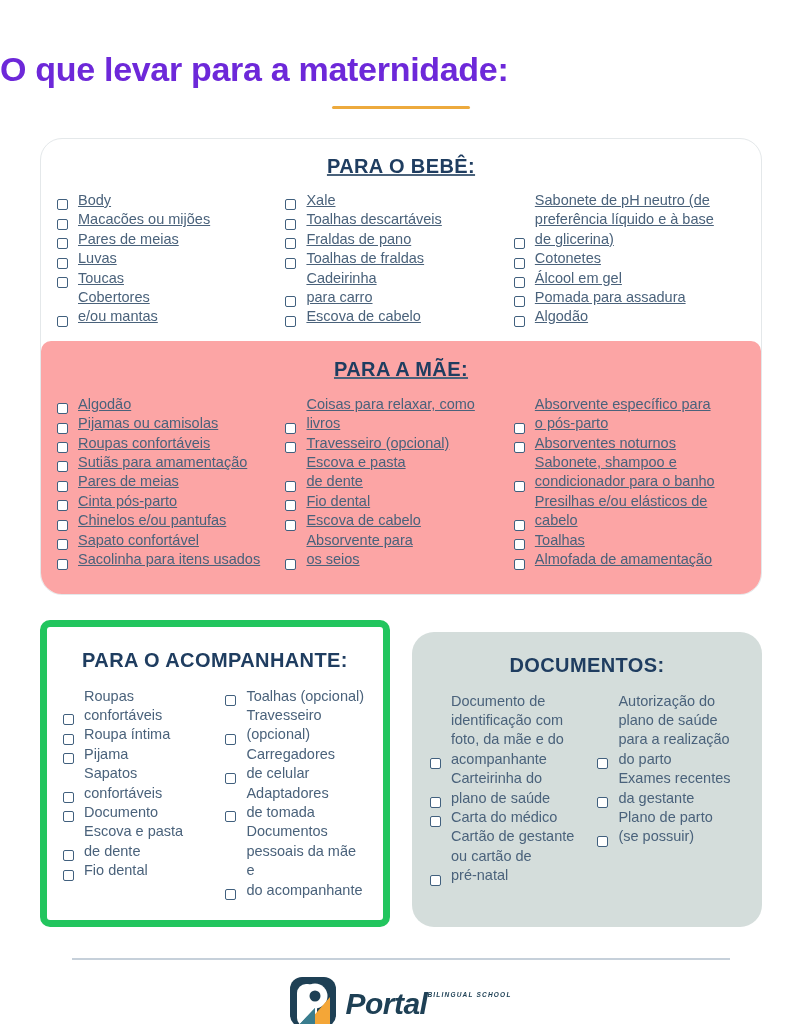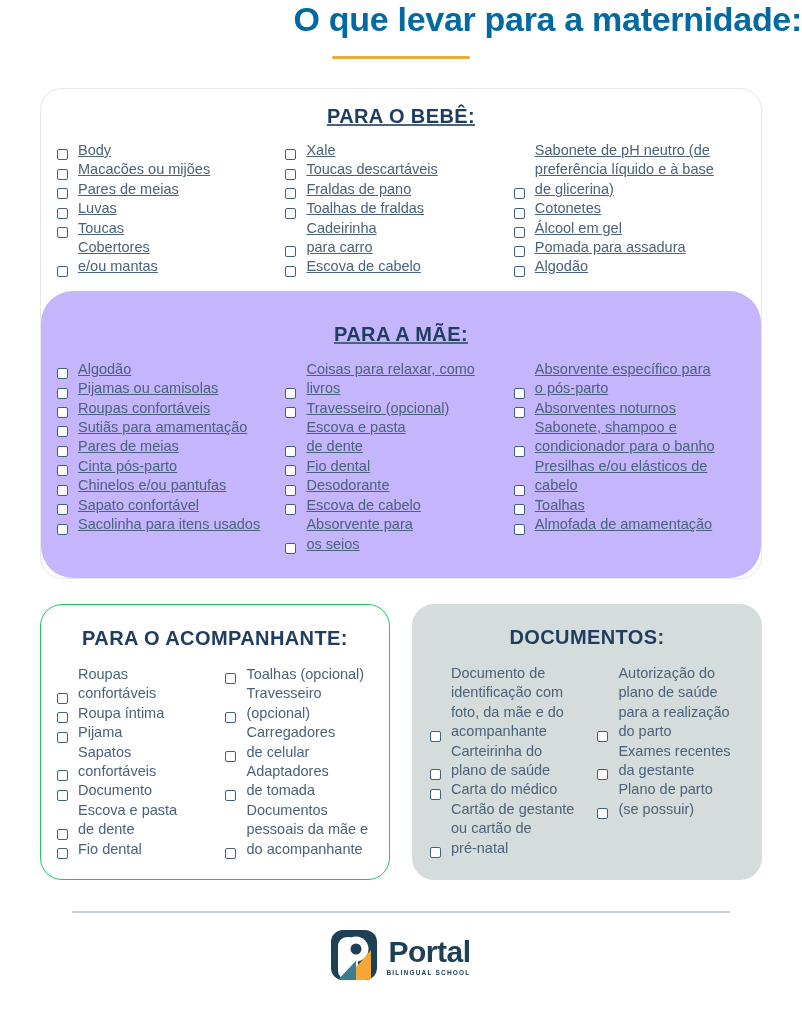--- a/index.html
+++ b/index.html
@@ -6,25 +6,26 @@
   html,body { background:#ffffff; }
   body {
     width:802px; min-height:1024px; margin:0 auto;
     font-family:"Liberation Sans", sans-serif;
     color:#4a627b;
   }
   .page { width:802px; min-height:1024px; position:relative; padding-bottom:26px; }
 
   
   .page-title {
-    text-align:right;
+    padding-top:50px;
+    text-align:left;
     font-size:34px;
     font-weight:bold;
     letter-spacing:-0.3px;
-    color:#0369a1;
+    color:#6d28d9;
   }
   .title-underline {
     width:138px; height:3px;
     background:#edaa3d;
     border-radius:2px;
     margin:17px auto 0;
   }
 
   
   .card-top {
@@ -39,23 +40,23 @@
     text-align:center;
     font-size:20px;
     font-weight:bold;
     letter-spacing:0.4px;
     color:#1f3d60;
   }
   .baby-inner { padding:16px 14px 14px; }
   .baby-inner .section-head { margin-bottom:13px; }
 
   .sage-block {
-    background:#c4b5fd;
-    border-radius:32px;
-    padding:32px 14px 24px;
+    background:#fca5a5;
+    border-radius:10px;
+    padding:17px 14px 24px;
   }
   .sage-block .section-head { margin-bottom:14px; }
 
   .cols-3 {
     display:grid;
     grid-template-columns:1fr 1fr 1.03fr;
     column-gap:4px;
     padding:0 2px;
   }
   .cols-2 {
@@ -65,29 +66,30 @@
   }
 
   .two-cards {
     margin:25px 40px 0;
     display:grid;
     grid-template-columns:1fr 1fr;
     gap:22px;
     align-items:stretch;
   }
   .card-white {
-    border:1px solid #22c55e;
-    border-radius:22px;
+    border:7px solid #22c55e;
+    border-radius:10px;
     background:#ffffff;
     padding:22px 16px 20px;
   }
   .card-sage {
     background:#d4dddb;
     border-radius:22px;
     padding:22px 18px 20px;
+    margin-top:12px;
   }
   .card-white .section-head, .card-sage .section-head { margin-bottom:15px; }
 
   
   .check-item {
     display:flex;
     align-items:flex-end;
     gap:10px;
     font-size:14.5px;
     line-height:19.4px;
@@ -108,21 +110,21 @@
     border-top:2px solid #c6d0da;
     margin:31px 72px 0;
   }
   .footer {
     margin-top:17px;
     display:flex;
     justify-content:center;
     align-items:center;
     gap:9px;
   }
-  .wordmark { display:flex; flex-direction:column; align-items:flex-end; }
+  .wordmark { display:flex; flex-direction:row; align-items:flex-start;font-style:italic; }
   .brand-name {
     font-size:30px;
     font-weight:bold;
     color:#1e4055;
     letter-spacing:-0.5px;
     line-height:1;
   }
   .brand-tagline {
     font-size:6.5px;
     font-weight:bold;
@@ -170,21 +172,21 @@
 e/ou mantas</span>
             </div>
           </div>
         <div class="col">
             <div class="check-item">
               <span class="checkbox"></span>
               <span class="check-label">Xale</span>
             </div>
             <div class="check-item">
               <span class="checkbox"></span>
-              <span class="check-label">Toucas descartáveis</span>
+              <span class="check-label">Toalhas descartáveis</span>
             </div>
             <div class="check-item">
               <span class="checkbox"></span>
               <span class="check-label">Fraldas de pano</span>
             </div>
             <div class="check-item">
               <span class="checkbox"></span>
               <span class="check-label">Toalhas de fraldas</span>
             </div>
             <div class="check-item">
@@ -276,24 +278,20 @@
               <span class="check-label">Travesseiro (opcional)</span>
             </div>
             <div class="check-item">
               <span class="checkbox"></span>
               <span class="check-label">Escova e pasta
 de dente</span>
             </div>
             <div class="check-item">
               <span class="checkbox"></span>
               <span class="check-label">Fio dental</span>
-            </div>
-            <div class="check-item">
-              <span class="checkbox"></span>
-              <span class="check-label">Desodorante</span>
             </div>
             <div class="check-item">
               <span class="checkbox"></span>
               <span class="check-label">Escova de cabelo</span>
             </div>
             <div class="check-item">
               <span class="checkbox"></span>
               <span class="check-label">Absorvente para
 os seios</span>
             </div>

